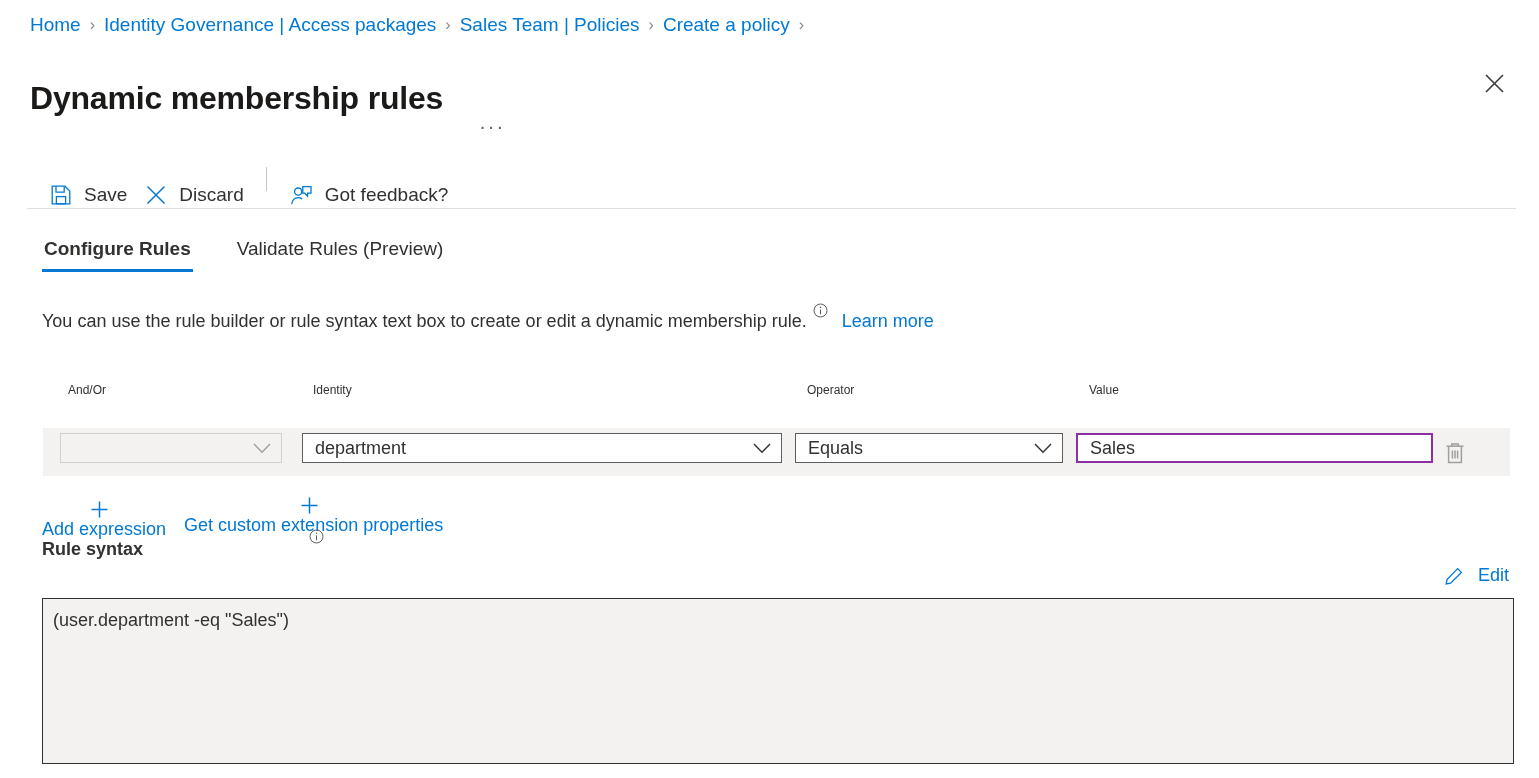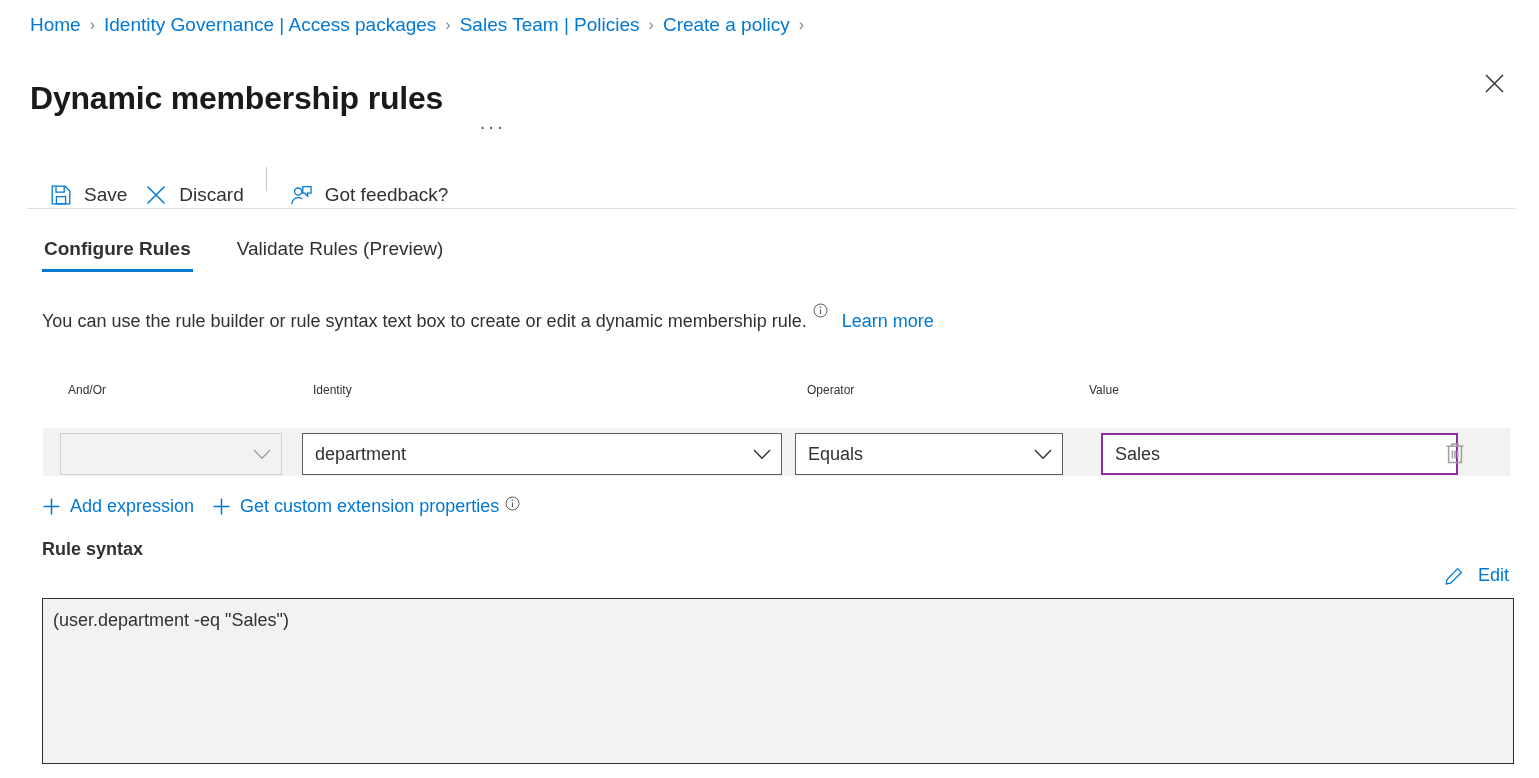--- a/index.html
+++ b/index.html
@@ -208,21 +208,21 @@
     position: absolute;
     left: 0;
     top: 428px;
     width: 1539px;
     height: 48px;
   }
 
   .field {
     position: absolute;
     top: 5px;
-    height: 42px;
+    height: 30px;
     box-sizing: border-box;
     background: #ffffff;
     border: 1px solid #605e5c;
     display: flex;
     align-items: center;
     padding: 0 10px 0 12px;
     font-size: 18px;
     color: #323130;
   }
   .field .txt { flex: 1; white-space: nowrap; overflow: hidden; }
@@ -230,21 +230,20 @@
 
   .field.disabled {
     background: #f3f2f1;
     border: 1px solid #d2d0ce;
     cursor: default;
   }
   .field.disabled .chev { color: #a19f9d; }
 
   .field.accent {
     border: 2px solid #8c2fa0;
-    margin-left: 25px;
   }
 
   .f-andor    { left: 60px;   width: 222px; cursor: pointer; }
   .f-property { left: 302px;  width: 480px; cursor: pointer; }
   .f-operator { left: 795px;  width: 268px; cursor: pointer; }
   .f-value    { left: 1076px; width: 357px; }
 
   .trash-btn {
     position: absolute;
     left: 1440px;
@@ -267,20 +266,21 @@
     align-items: center;
   }
   .addlink {
     display: flex;
     align-items: center;
     color: #0078d4;
     font-size: 18px;
     cursor: pointer;
     margin-right: 18px;
     white-space: nowrap;
+    flex-direction: column;
   }
   .plus {
     display: inline-flex;
     align-items: center;
     justify-content: center;
     margin-right: 9px;
     color: #0078d4;
   }
   .addlink .tiny-info {
     margin-left: 6px;

